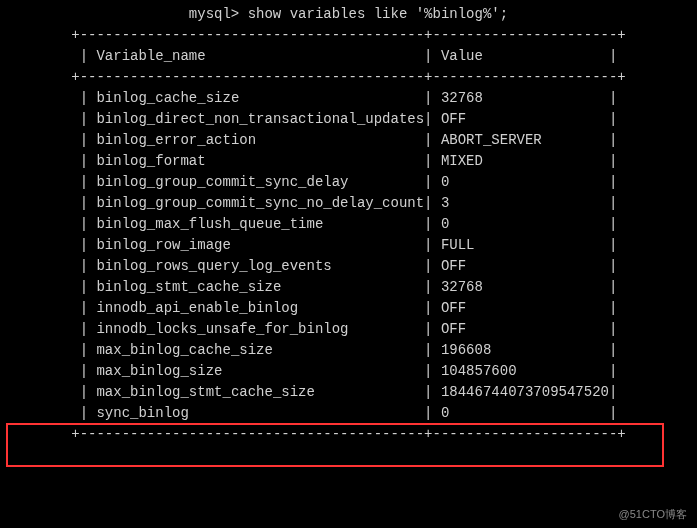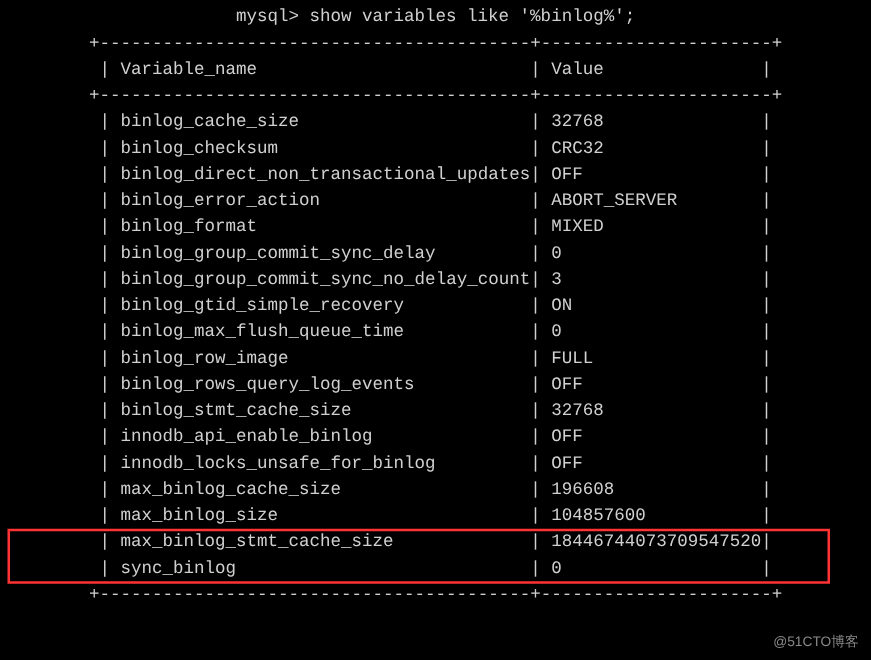--- a/index.html
+++ b/index.html
@@ -37,27 +37,25 @@
   </style>
 </head>
 <body>
 
 <div id="terminal">
     <div class="prompt-line">mysql&gt; show variables like '%binlog%';</div>
     <div class="border-line">+-----------------------------------------+----------------------+</div>
     <div class="header-row">| Variable_name                          | Value               |</div>
     <div class="border-line">+-----------------------------------------+----------------------+</div>
     <div class="data-row">| binlog_cache_size                      | 32768               |</div>
-    <div class="data-row">| binlog_checksum                        | CRC32               |</div>
     <div class="data-row">| binlog_direct_non_transactional_updates| OFF                 |</div>
     <div class="data-row">| binlog_error_action                    | ABORT_SERVER        |</div>
     <div class="data-row">| binlog_format                          | MIXED               |</div>
     <div class="data-row">| binlog_group_commit_sync_delay         | 0                   |</div>
     <div class="data-row">| binlog_group_commit_sync_no_delay_count| 3                   |</div>
-    <div class="data-row">| binlog_gtid_simple_recovery            | ON                  |</div>
     <div class="data-row">| binlog_max_flush_queue_time            | 0                   |</div>
     <div class="data-row">| binlog_row_image                       | FULL                |</div>
     <div class="data-row">| binlog_rows_query_log_events           | OFF                 |</div>
     <div class="data-row">| binlog_stmt_cache_size                 | 32768               |</div>
     <div class="data-row">| innodb_api_enable_binlog               | OFF                 |</div>
     <div class="data-row">| innodb_locks_unsafe_for_binlog         | OFF                 |</div>
     <div class="data-row">| max_binlog_cache_size                  | 196608              |</div>
     <div class="data-row">| max_binlog_size                        | 104857600           |</div>
     <div class="data-row">| max_binlog_stmt_cache_size             | 18446744073709547520|</div>
     <div class="data-row">| sync_binlog                            | 0                   |</div>

